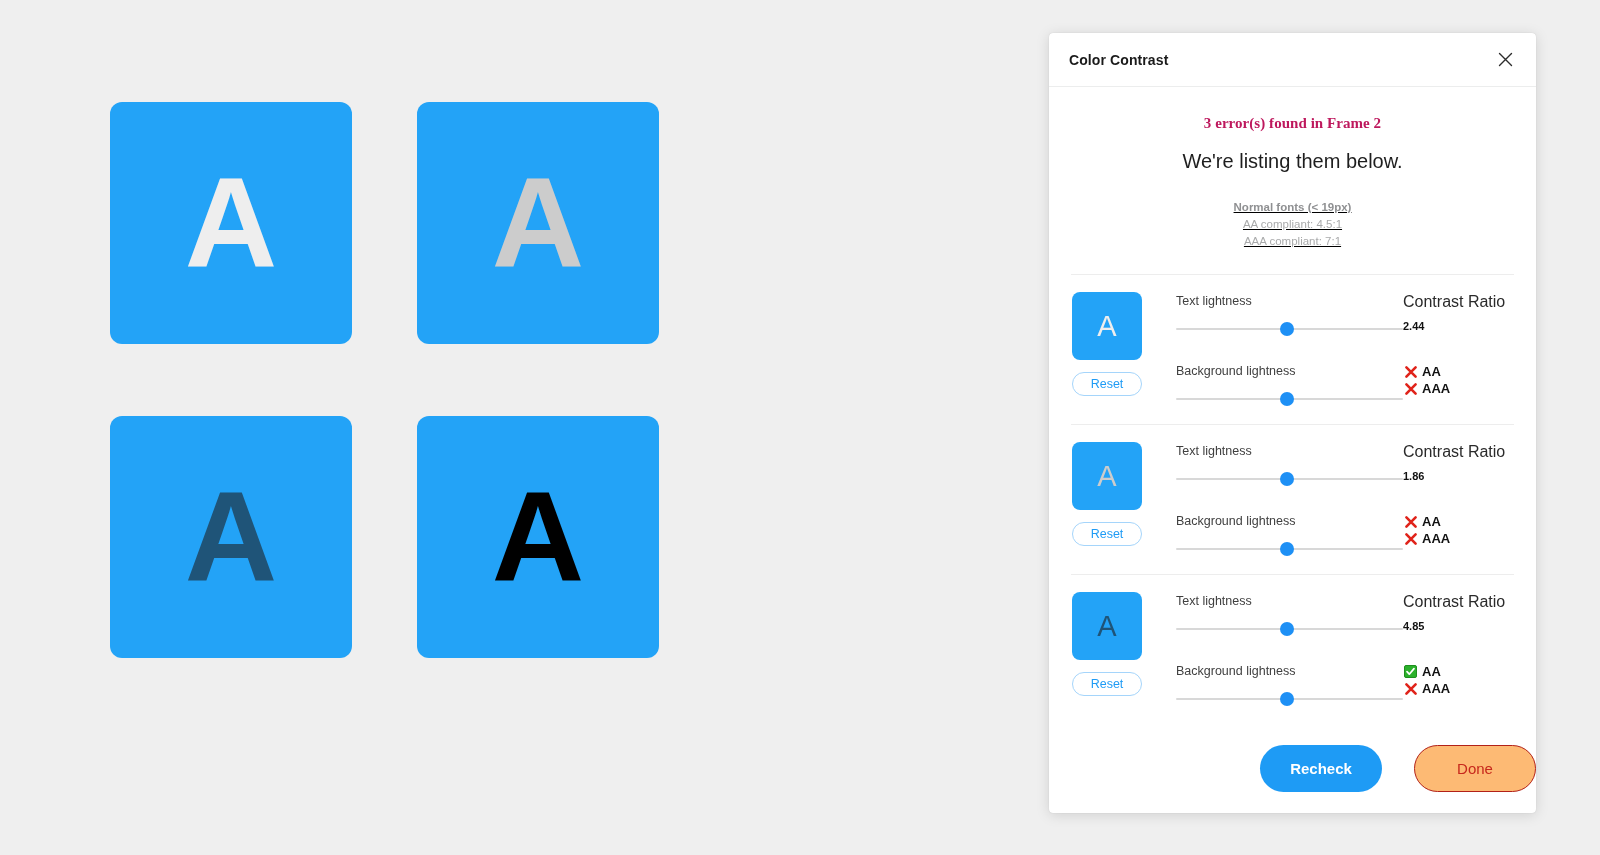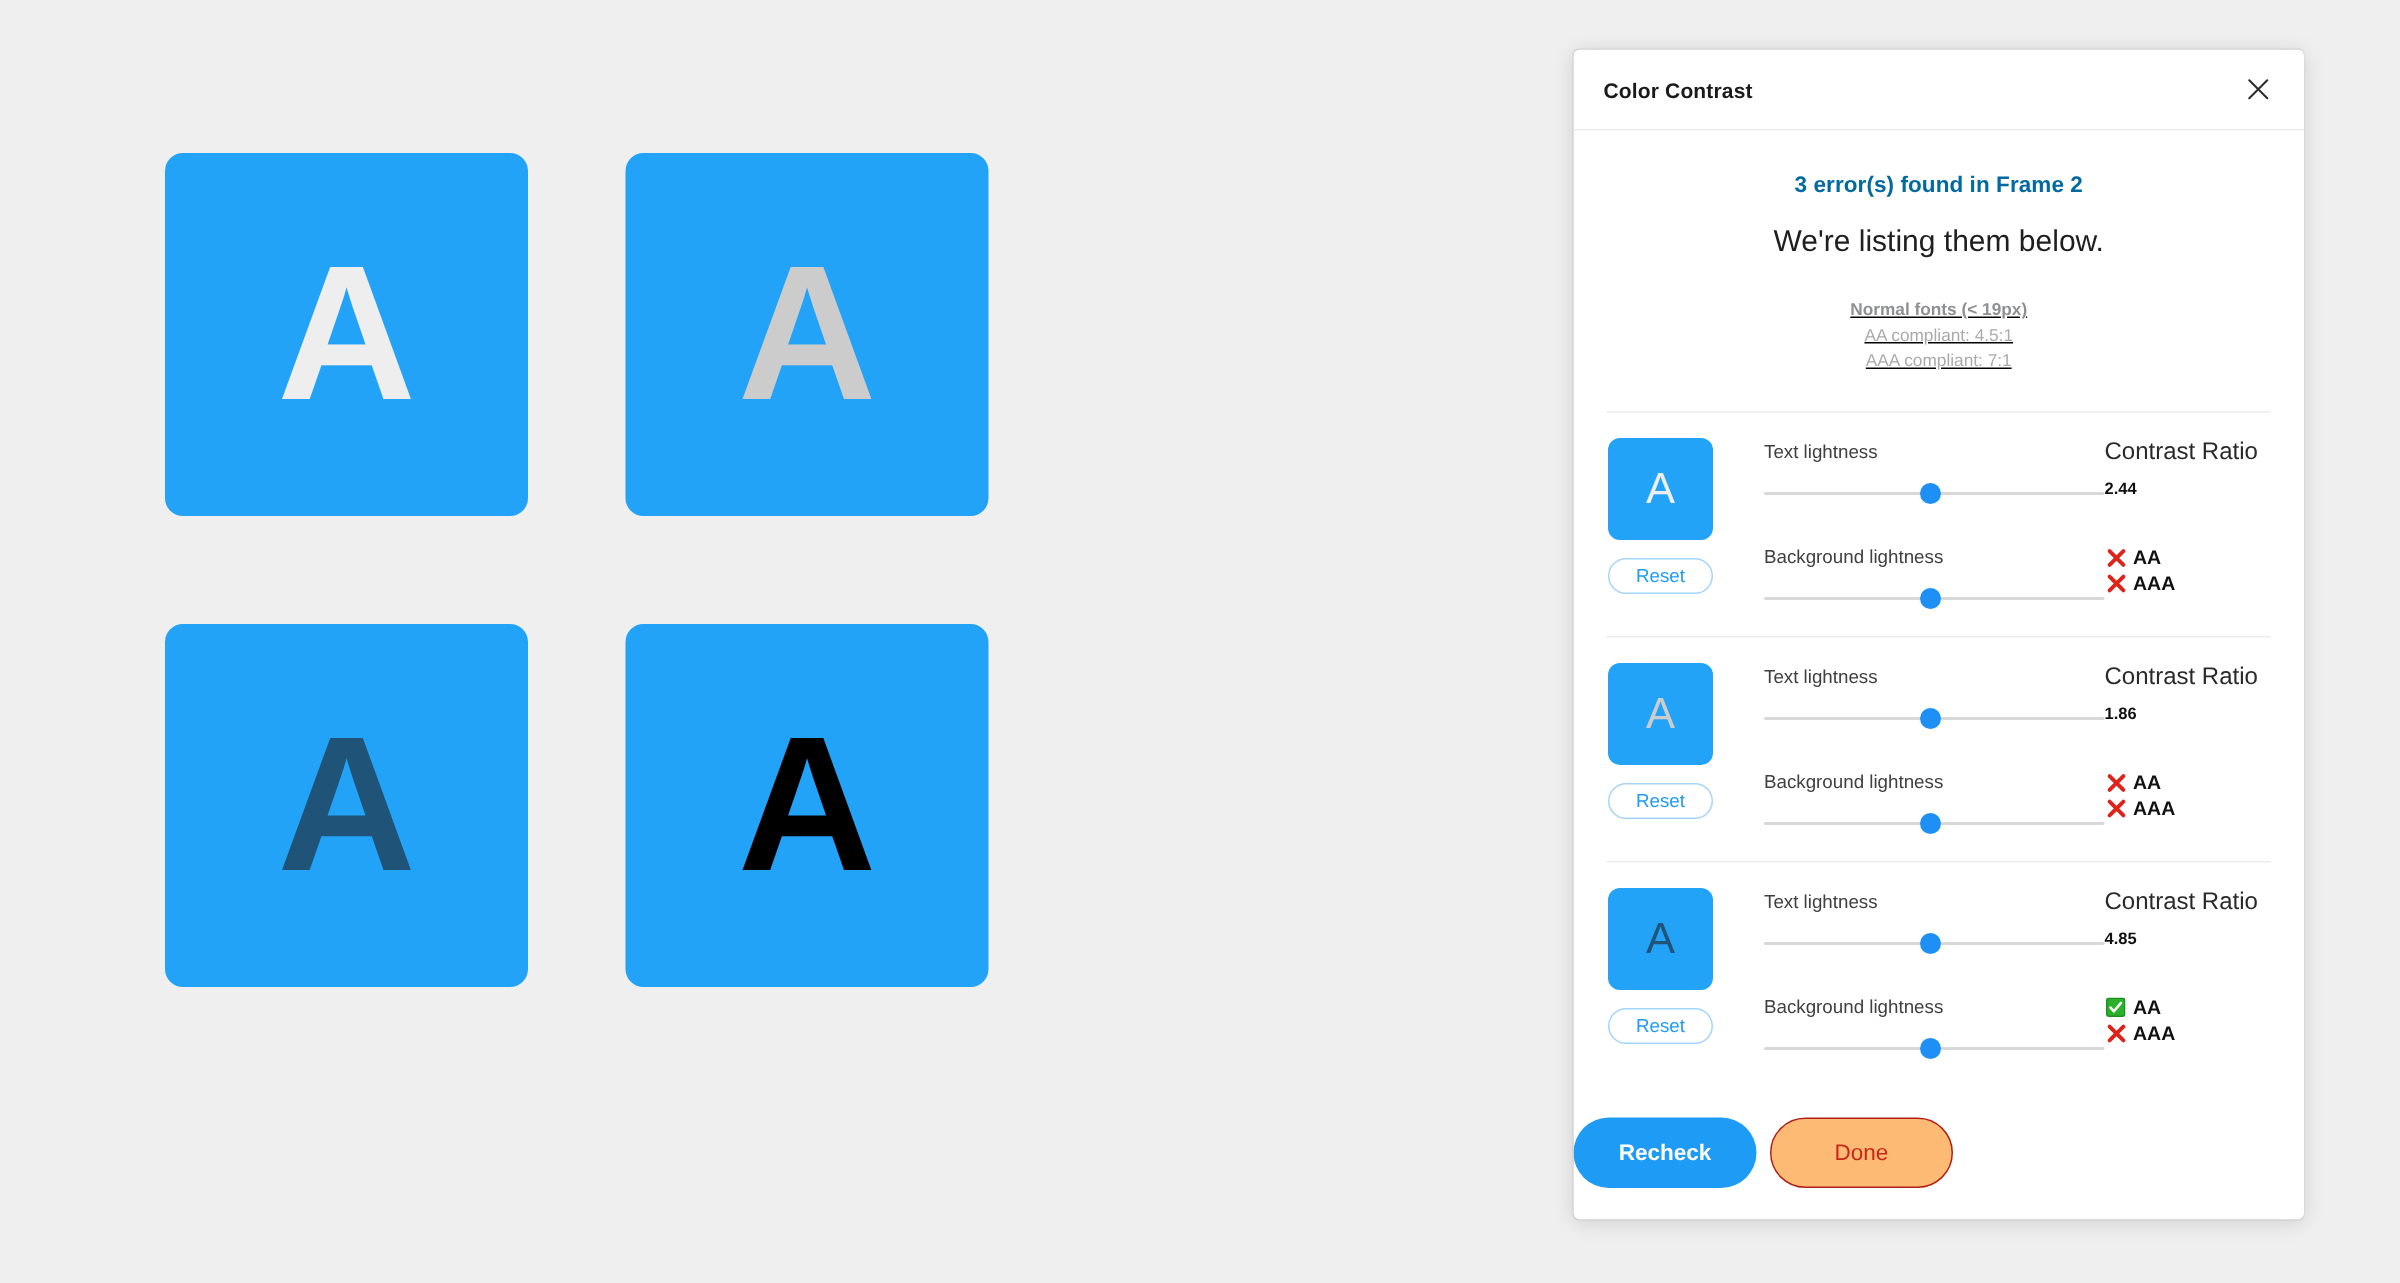--- a/index.html
+++ b/index.html
@@ -251,22 +251,22 @@
     flex-shrink: 0;
   }
   .badge-icon svg { display: block; }
 
   
   .panel-footer {
     height: 86px;
     min-height: 86px;
     display: flex;
     align-items: center;
-    justify-content: flex-start;
-    gap: 9px;
+    justify-content: flex-end;
+    gap: 32px;
     padding-bottom: 4px;
     box-sizing: border-box;
   }
   .btn-primary {
     width: 122px;
     height: 47px;
     border-radius: 24px;
     background: #1e9bf5;
     color: #ffffff;
     font-size: 15px;
@@ -313,21 +313,21 @@
     <div class="panel-title">Color Contrast</div>
     <div class="close-btn">
       <svg width="15" height="15" viewBox="0 0 15 15" aria-hidden="true">
         <path d="M1.5 1.5 L13.5 13.5 M13.5 1.5 L1.5 13.5" stroke="currentColor" stroke-width="1.4" fill="none" stroke-linecap="round"></path>
       </svg>
     </div>
   </div>
 
   <div class="panel-body">
 
-    <div class="error-heading" style="color: #0369a1;">3 error(s) found in Frame 2</div>
+    <div class="error-heading" style="color: #be185d; font-family: Liberation Serif, serif;">3 error(s) found in Frame 2</div>
     <div class="error-sub">We're listing them below.</div>
 
     <div class="compliance">
       <div class="compliance-col">
         <div class="ctitle">Normal fonts (&lt; 19px)</div>
         <div>AA compliant: 4.5:1</div>
         <div>AAA compliant: 7:1</div>
       </div>
     </div>
 

